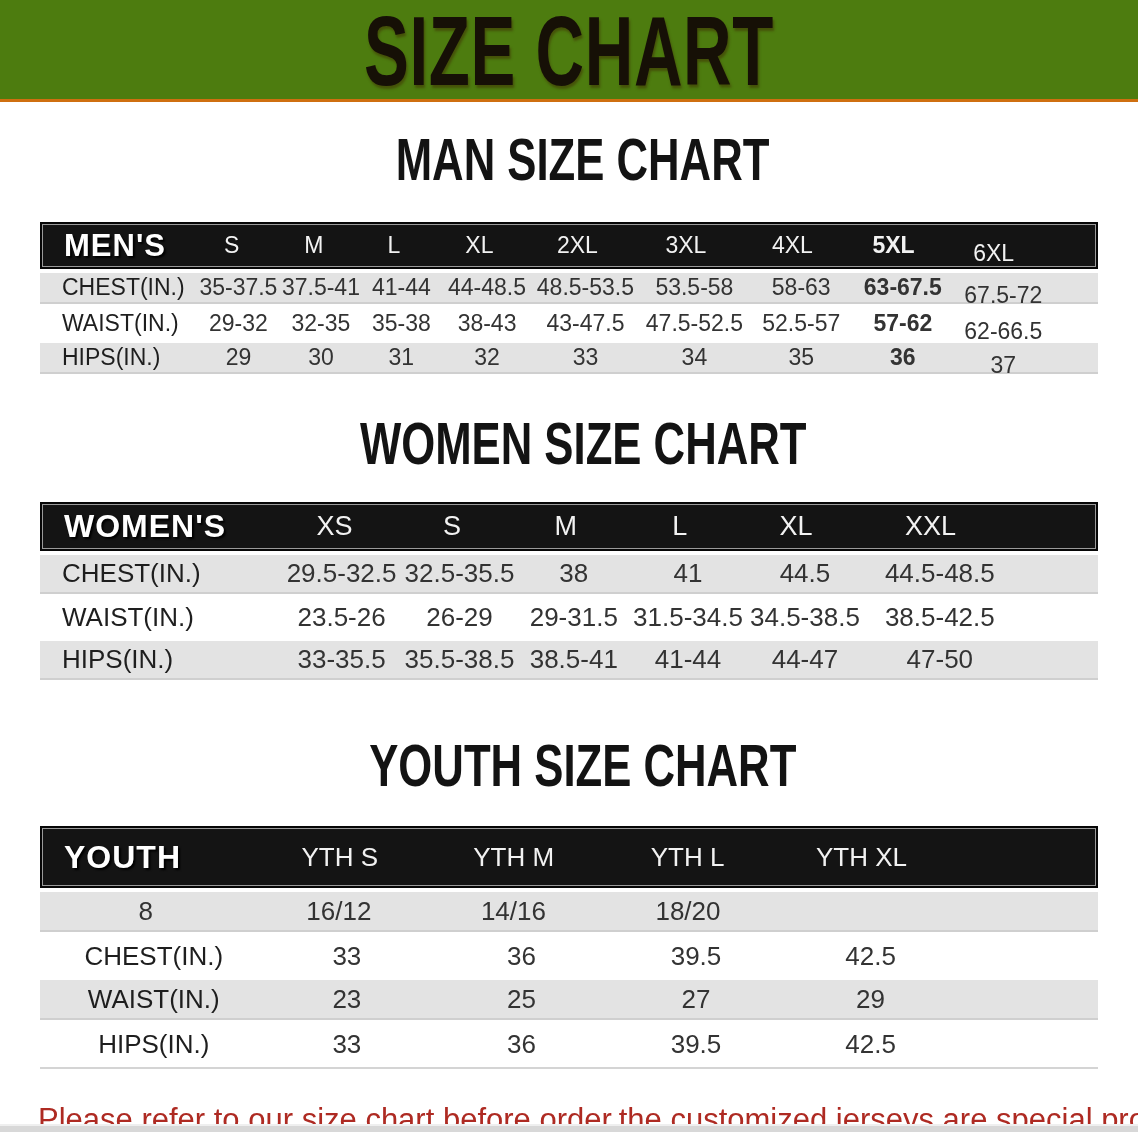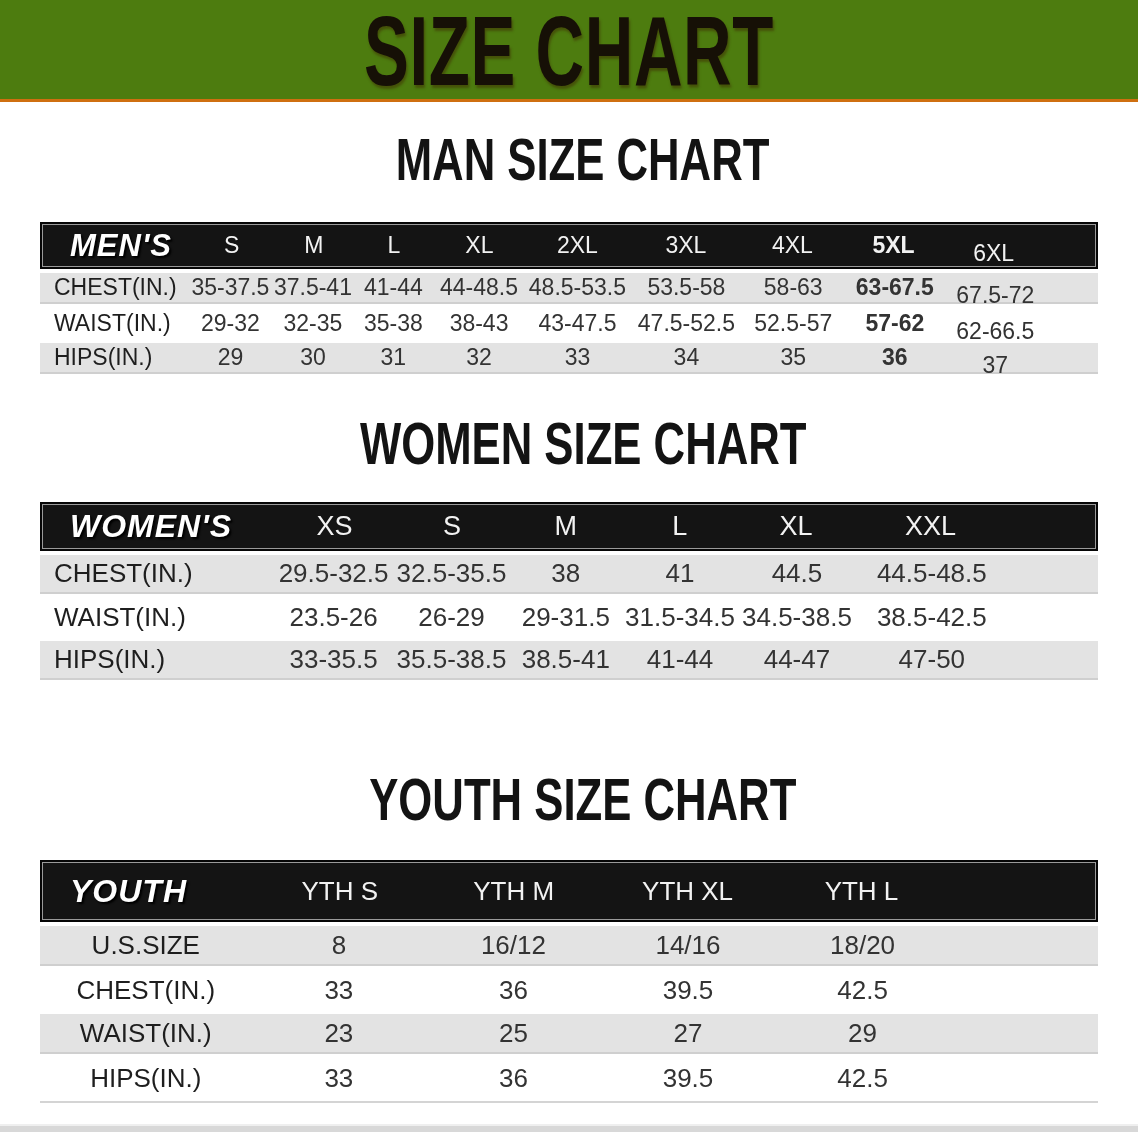--- a/index.html
+++ b/index.html
@@ -32,43 +32,42 @@
   }
   .section-heading > span {
     display: inline-block;
     font-size: 56px; font-weight: 800; line-height: 1;
     color: #131313; letter-spacing: 0px;
     transform: scale(0.78, 1.06);
     white-space: nowrap;
   }
   .heading-man   { margin-top: 30px; }
   .heading-women { margin-top: 42px; }
-  .heading-youth { margin-top: 92px; }
+  .heading-youth { margin-top: 58px; }
 
   
   .size-table { margin: 0 40px; }
   .row { display: flex; align-items: center; }
   .row > div { text-align: center; white-space: nowrap; }
 
   .head-row {
     background: #141414;
     color: #f2f2f2;
     border: 2px solid #060606;
     box-shadow: 0 0 0 1px #9a9a9a inset;
   }
   .corner-label {
-    text-align: left !important; padding-left: 28px;
+    text-align: left !important; padding-left: 22px;
     font-weight: 800; color: #ffffff; letter-spacing: 1px;
     text-shadow: 2px 2px 2px #000;
-    font-style: italic;
   }
   .col-header { font-weight: 500; }
 
   .data-row { margin-top: 4px; }
-  .data-row .row-label { color: #1e1e1e; }
+  .data-row .row-label { color: #1e1e1e; margin-left: 8px; }
   .data-row .val { color: #333333; }
 
   
   .men-table { margin-top: 34px; }
   .men-table .head-row { height: 47px; }
   .men-table .corner-label { font-size: 31px; }
   .men-table .col-header { font-size: 23px; }
   .men-table .data-row { height: 31px; font-size: 23px; }
   .men-table .row > :nth-child(1){ width: 14%; }
   .men-table .row > :nth-child(2){ width: 8%; }
@@ -239,25 +238,24 @@
 
 <div class="section-heading heading-youth">
   <span>YOUTH SIZE CHART</span>
 </div>
 
 <div class="size-table youth-table">
   <div class="row head-row">
     <div class="corner-label">YOUTH</div>
     <div class="col-header">YTH S</div>
     <div class="col-header">YTH M</div>
+    <div class="col-header">YTH L</div>
     <div class="col-header">YTH XL</div>
-    <div class="col-header">YTH L</div>
-  </div>
-  <div class="row data-row stripe-a">
-    <div class="row-label">U.S.SIZE</div>
+  </div>
+  <div class="row data-row stripe-a">
     <div class="val">8</div>
     <div class="val">16/12</div>
     <div class="val">14/16</div>
     <div class="val">18/20</div>
   </div>
   <div class="row data-row stripe-b">
     <div class="row-label">CHEST(IN.)</div>
     <div class="val">33</div>
     <div class="val">36</div>
     <div class="val">39.5</div>

